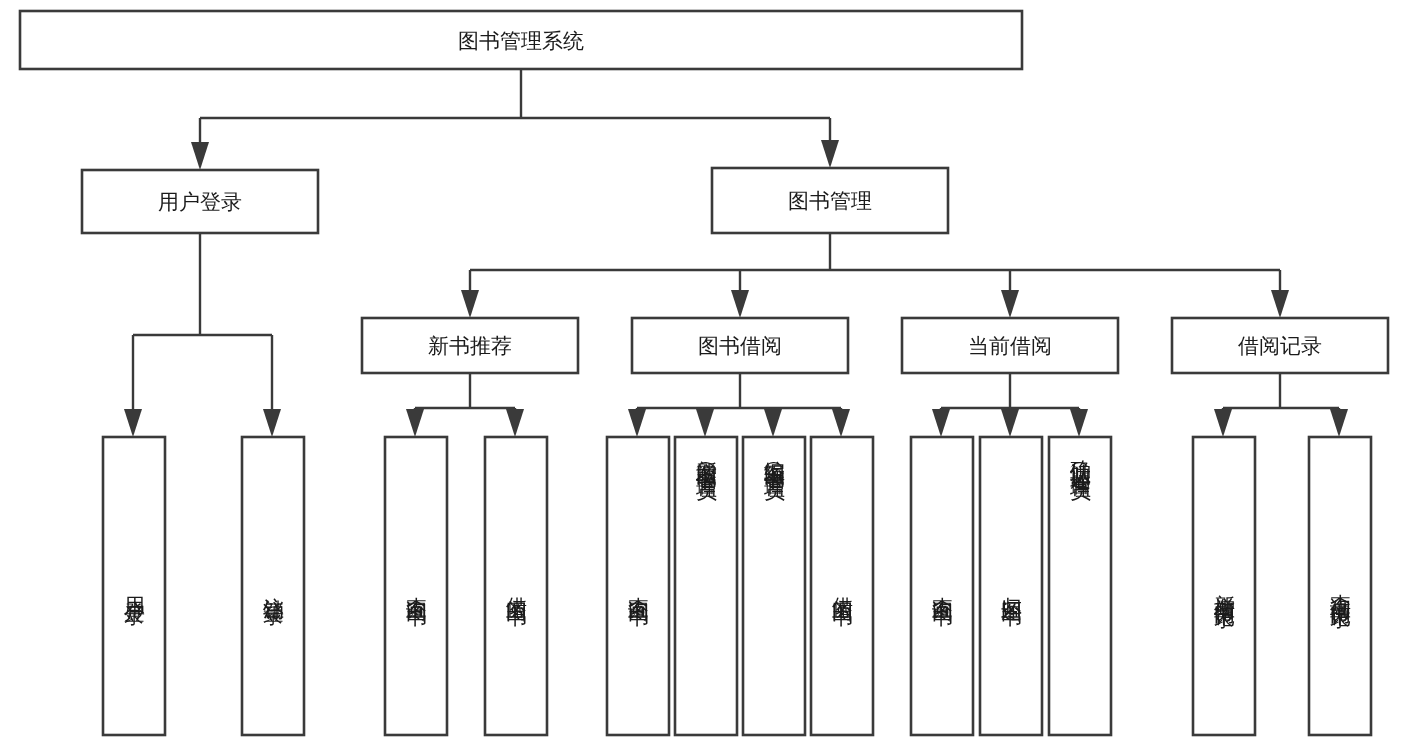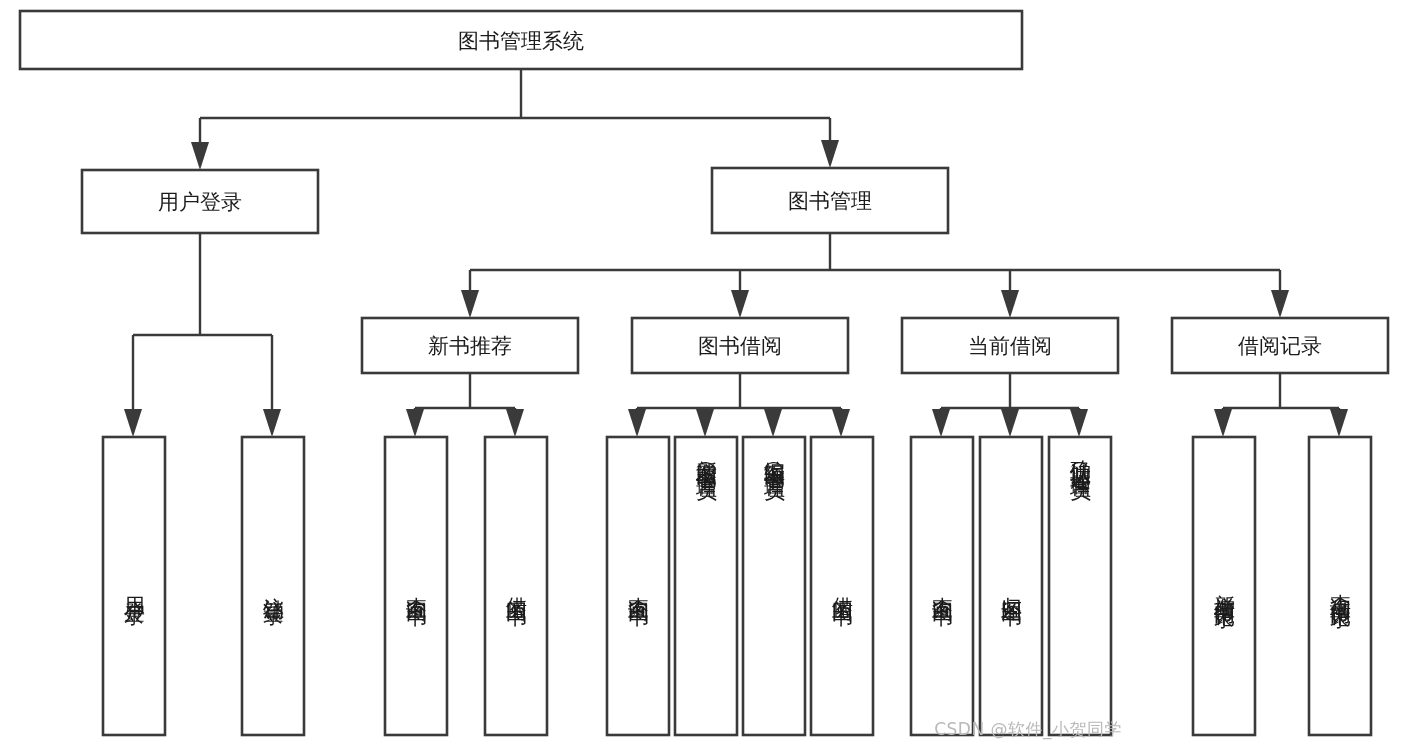--- a/index.html
+++ b/index.html
@@ -263,15 +263,14 @@
     <span class="leaf-label">确认归还（管理员）</span>
   </div>
 
   <div class="leaf-label-holder" style="left:1193px; top:437px; width:62px; height:298px;">
     <span class="leaf-label">新增借阅记录</span>
   </div>
   <div class="leaf-label-holder" style="left:1309px; top:437px; width:62px; height:298px;">
     <span class="leaf-label">查询借阅记录</span>
   </div>
 
-  <div class="watermark">CSDN @软件_小贺同学</div>
 
 </div>
 
 </body></html>

